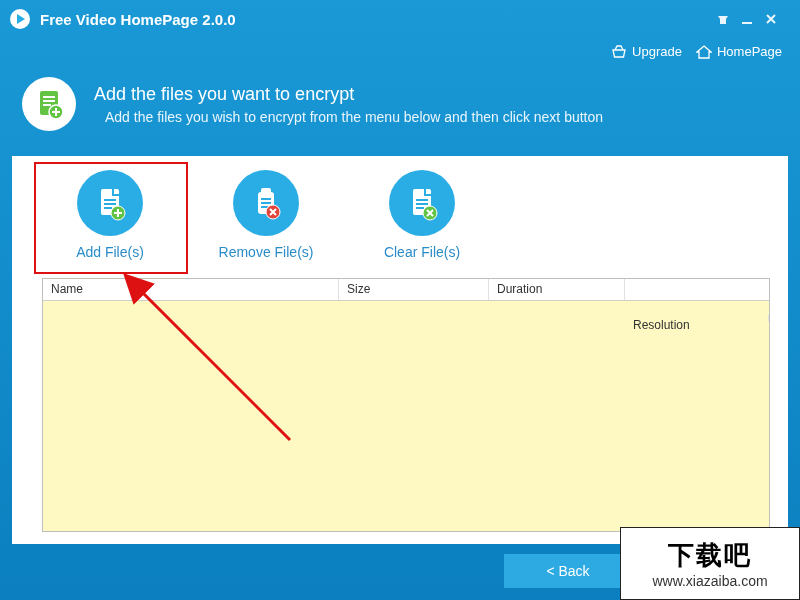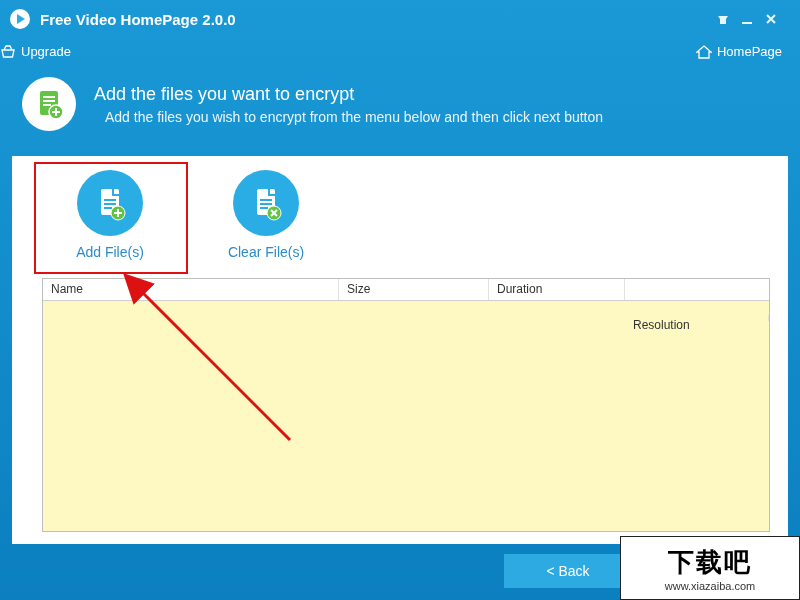--- a/index.html
+++ b/index.html
@@ -19,21 +19,21 @@
     width: 20px; height: 20px; border-radius: 50%;
     background: #fff; display:flex; align-items:center; justify-content:center;
   }
   .titlebar .title-text {
     font-size: 15px; font-weight: 600; margin-left: 10px; color:#fff;
   }
   .titlebar .spacer { flex:1; }
   .win-btn { width: 24px; text-align:center; cursor:pointer; color:#e9f6fd; font-size:14px;}
   
   .linkrow {
-    display:flex; justify-content:space-between; gap:14px;
+    display:flex; justify-content:flex-end; gap:14px;
     padding: 6px 18px 0 0; font-size:13px;
   }
   .linkrow .linkitem { display:flex; align-items:center; gap:5px; cursor:pointer; color:#fff;}
   
   .header {
     display:flex; align-items:center; gap:18px;
     padding: 18px 24px 22px 22px;
   }
   .big-icon-circle {
     width:54px; height:54px; border-radius:50%; background:#fff;
@@ -82,26 +82,26 @@
   }
   .btn.back { background:#2daae1;}
   
   .arrow {
     position:absolute; pointer-events:none;
   }
   
   svg { display:block; }
   
   .watermark {
-    position:absolute; right:0; bottom:0; width:180px; height:64px;
+    position:absolute; right:0; bottom:0; width:180px; height:73px;
     background:#fff; display:flex; flex-direction:column; align-items:center; justify-content:center;
     color:#000; border:1px solid #222;
   }
   .watermark .cn { font-size:26px; font-weight:900; font-family:"Microsoft YaHei",sans-serif; letter-spacing:2px;}
-  .watermark .url { font-size:11px; color:#333;text-align:right;}
+  .watermark .url { font-size:14px; color:#333;text-align:right;}
 </style>
 </head>
 <body>
 
 <div class="titlebar">
   <div class="app-logo">
     <svg width="14" height="14" viewBox="0 0 14 14">
         <polygon points="4,2 12,7 4,12" fill="#29ade4"></polygon>
       </svg>
   </div>
@@ -172,20 +172,34 @@
           <rect x="14" y="16" width="12" height="2" fill="#29ade4"></rect>
           <rect x="14" y="20" width="12" height="2" fill="#29ade4"></rect>
           <rect x="14" y="24" width="8" height="2" fill="#29ade4"></rect>
           <circle cx="28" cy="30" r="7" fill="#63c443" stroke="#fff" stroke-width="1"></circle>
           <path d="M28 26v8M24 30h8" stroke="#fff" stroke-width="2"></path>
         </svg>
       </div>
       <div class="lbl">Add File(s)</div>
     </div>
 
+    <div class="action">
+      <div class="circ">
+        <svg width="40" height="40" viewBox="0 0 40 40">
+          <rect x="12" y="9" width="16" height="22" rx="3" fill="#fff"></rect>
+          <rect x="15" y="5" width="10" height="6" rx="2" fill="#fff"></rect>
+          <rect x="15" y="15" width="10" height="2" fill="#29ade4"></rect>
+          <rect x="15" y="19" width="10" height="2" fill="#29ade4"></rect>
+          <rect x="15" y="23" width="7" height="2" fill="#29ade4"></rect>
+          <circle cx="27" cy="29" r="7" fill="#e2443c" stroke="#fff" stroke-width="1"></circle>
+          <path d="M24 26l6 6M30 26l-6 6" stroke="#fff" stroke-width="2"></path>
+        </svg>
+      </div>
+      <div class="lbl">Remove File(s)</div>
+    </div>
 
     <div class="action">
       <div class="circ">
         <svg width="40" height="40" viewBox="0 0 40 40">
           <rect x="11" y="6" width="18" height="26" rx="2" fill="#fff"></rect>
           <path d="M23 6v6h6" fill="none" stroke="#29ade4" stroke-width="2"></path>
           <rect x="14" y="16" width="12" height="2" fill="#29ade4"></rect>
           <rect x="14" y="20" width="12" height="2" fill="#29ade4"></rect>
           <rect x="14" y="24" width="8" height="2" fill="#29ade4"></rect>
           <circle cx="28" cy="30" r="7" fill="#63c443" stroke="#fff" stroke-width="1"></circle>

